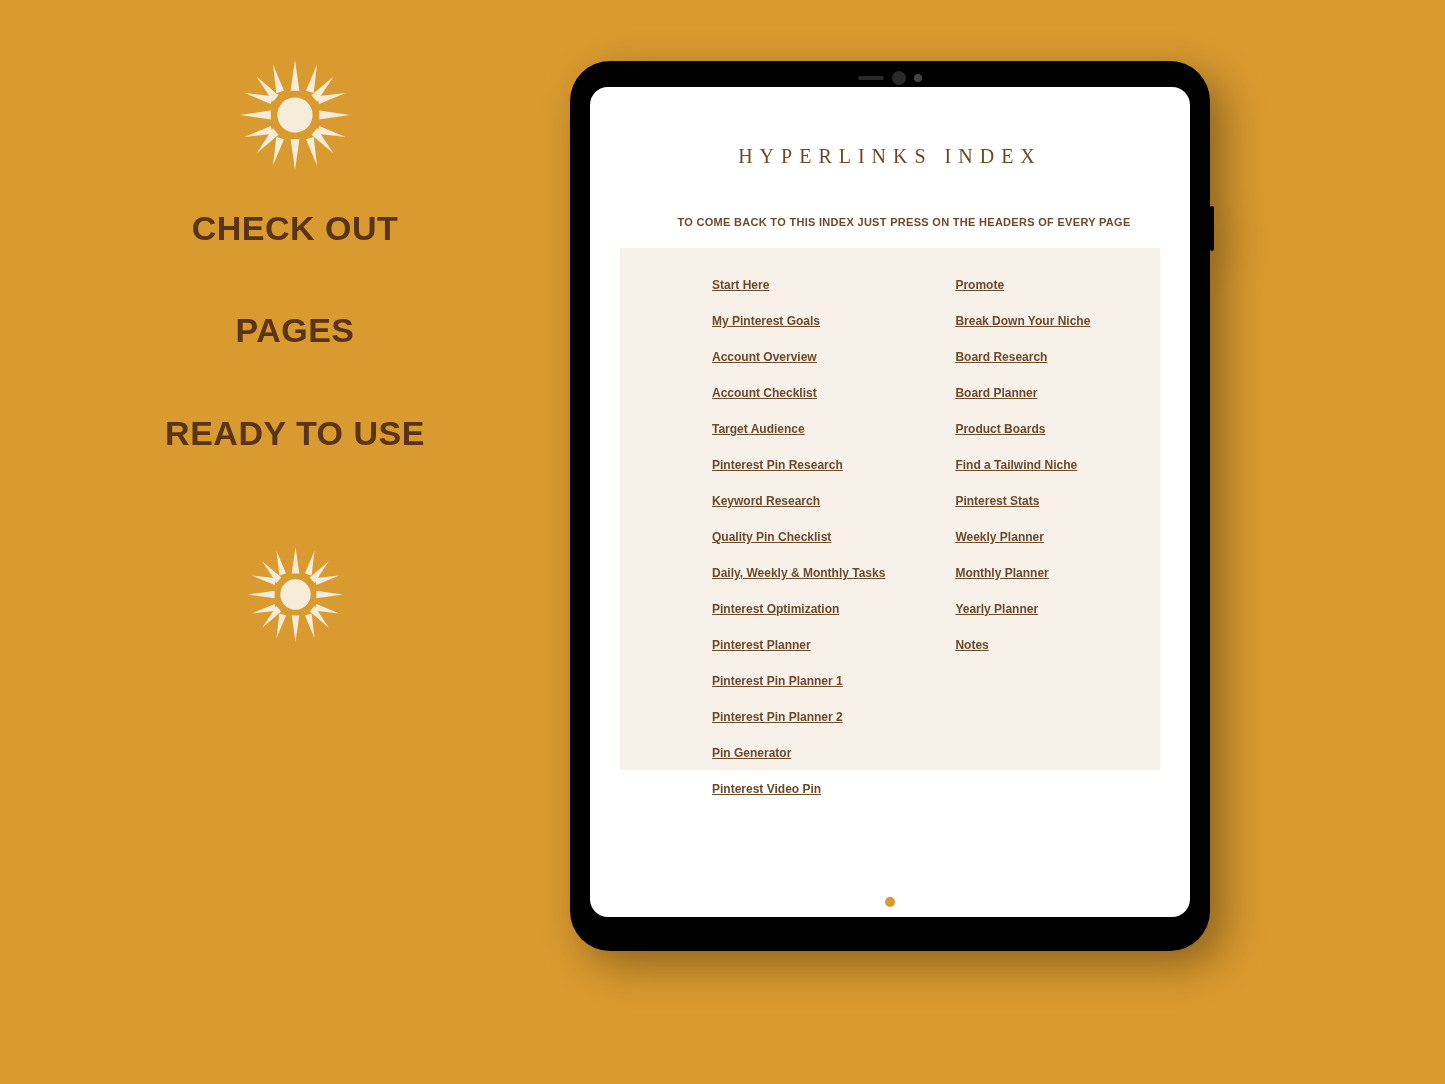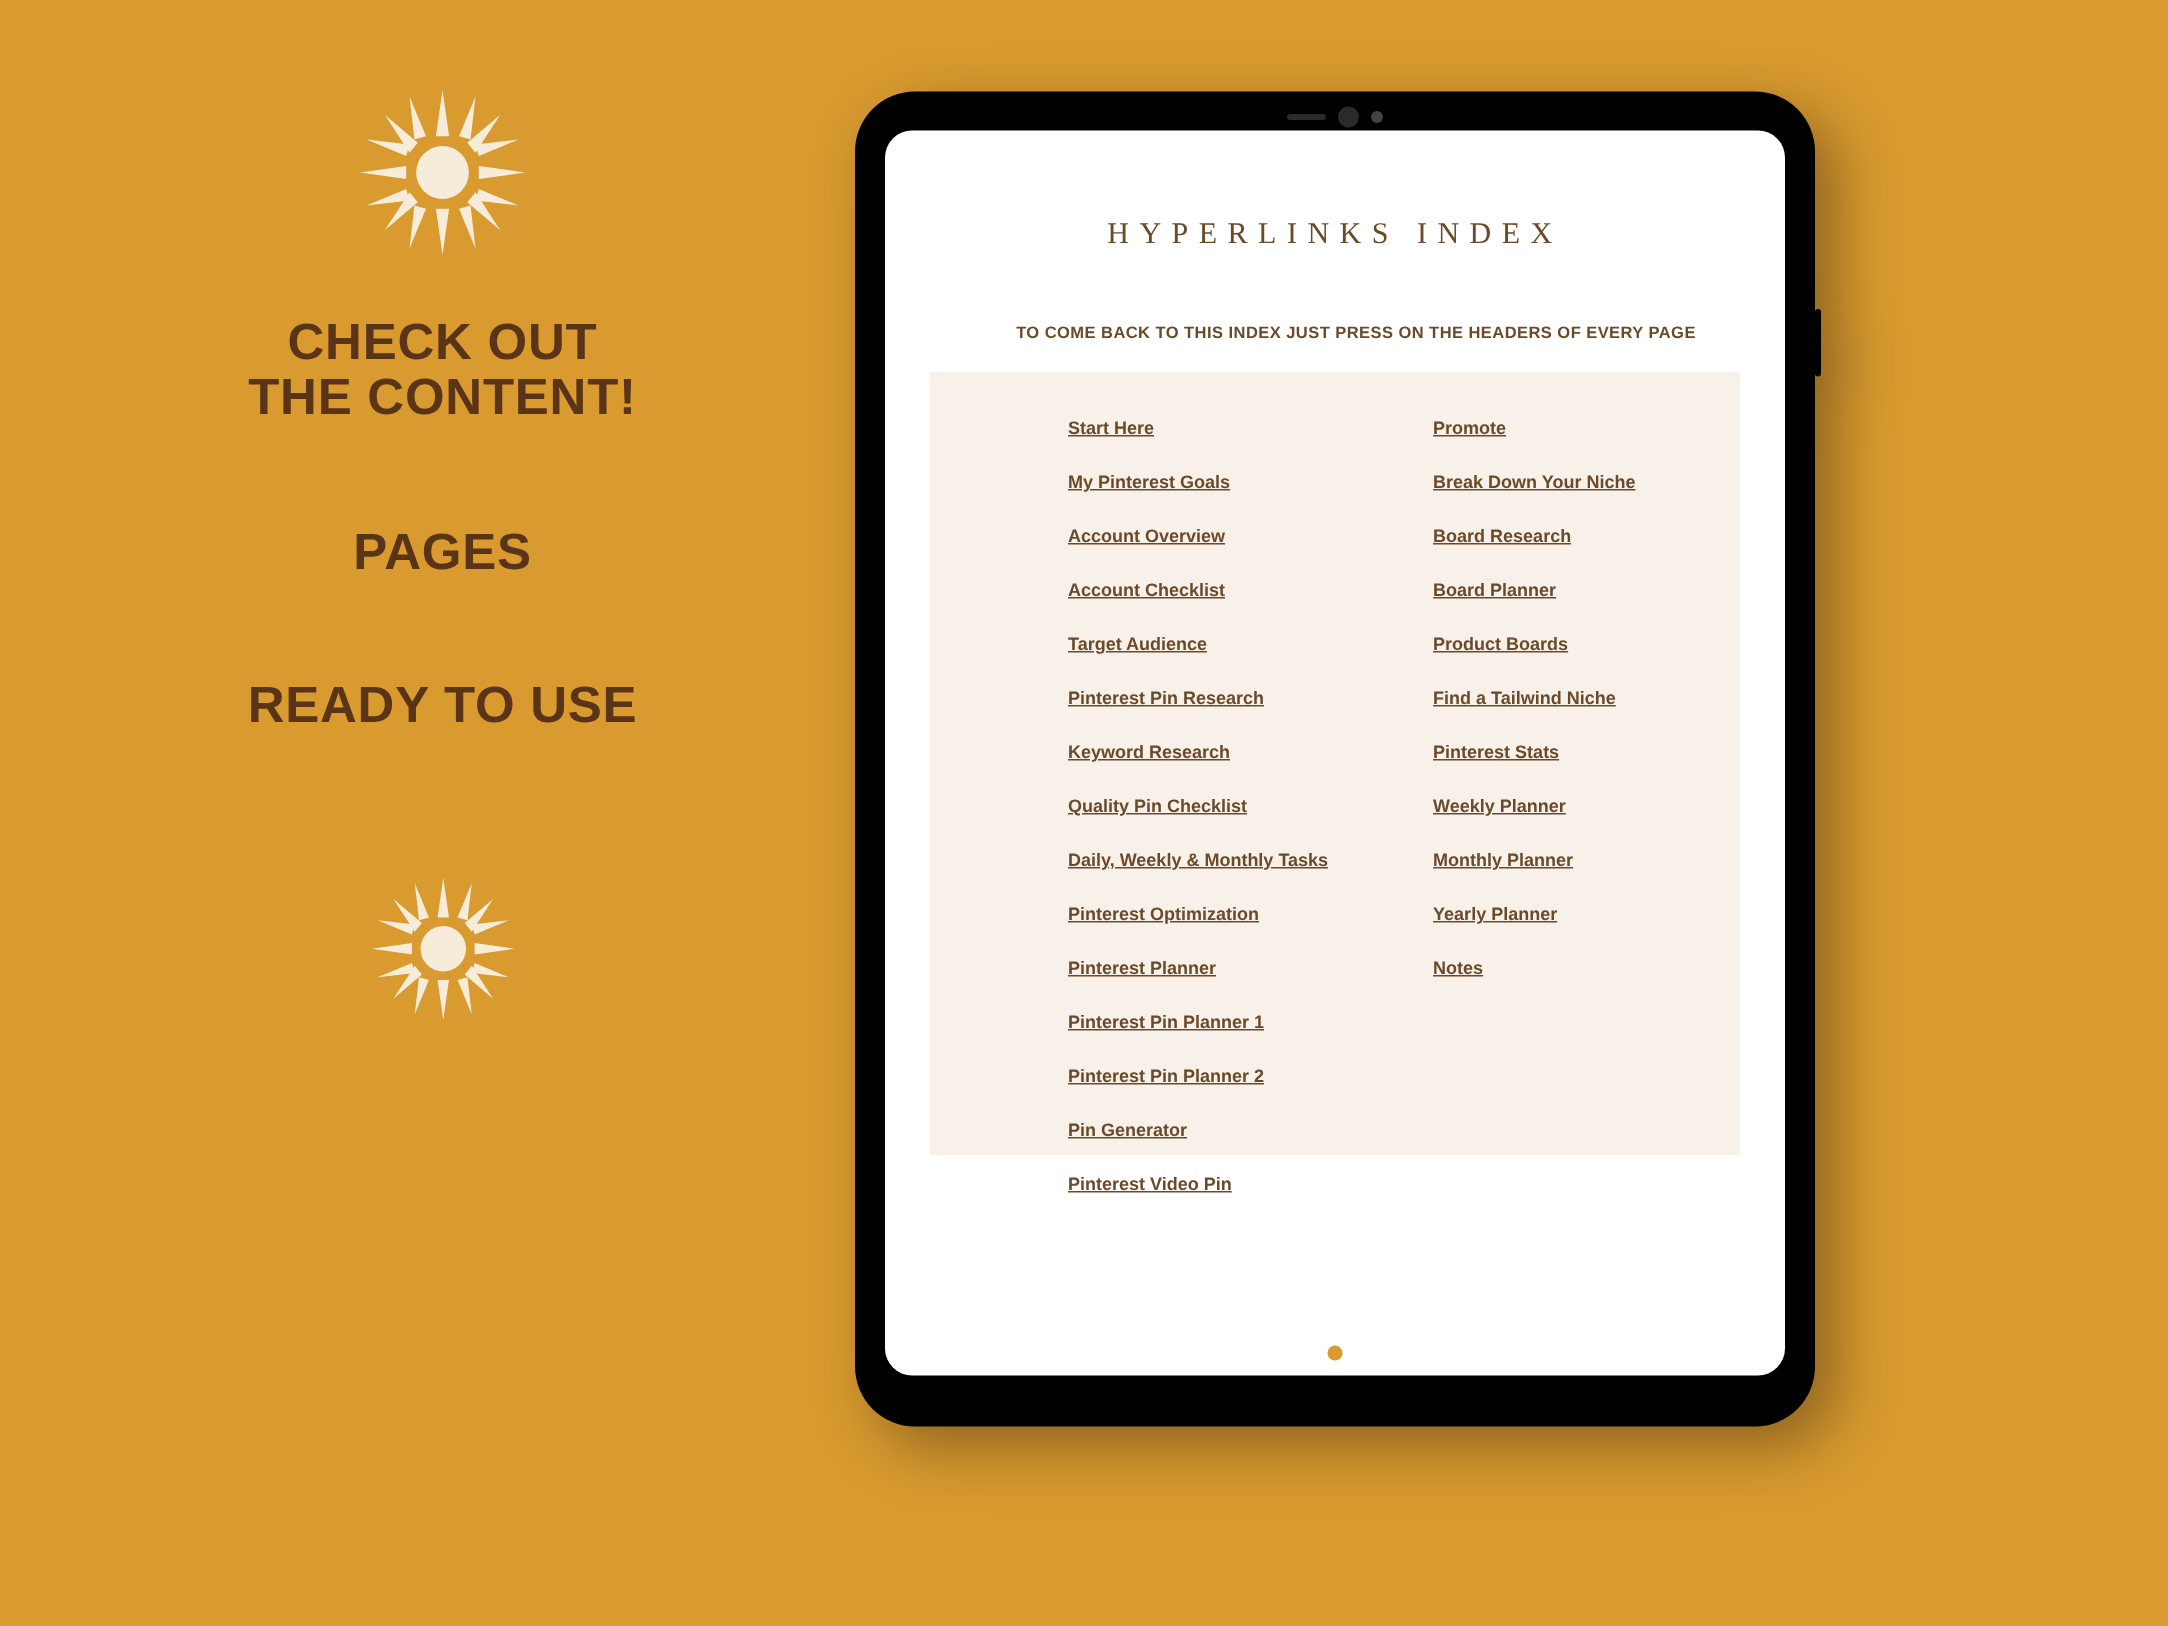--- a/index.html
+++ b/index.html
@@ -153,21 +153,20 @@
         <path d="M4 30 L28 40 L30 33 Z"></path>
         <path d="M4 70 L28 60 L30 67 Z"></path>
         <path d="M96 30 L72 40 L70 33 Z"></path>
         <path d="M96 70 L72 60 L70 67 Z"></path>
       </g>
     </g>
   </svg>
 
   <div class="headline">
     <div>CHECK OUT</div>
-    <div>THE CONTENT!</div>
   </div>
   <div class="gap-md"></div>
   <div class="headline">
     <div>PAGES</div>
   </div>
   <div class="gap-md"></div>
   <div class="headline">
     <div>READY TO USE</div>
   </div>
   <div class="gap-md"></div>

